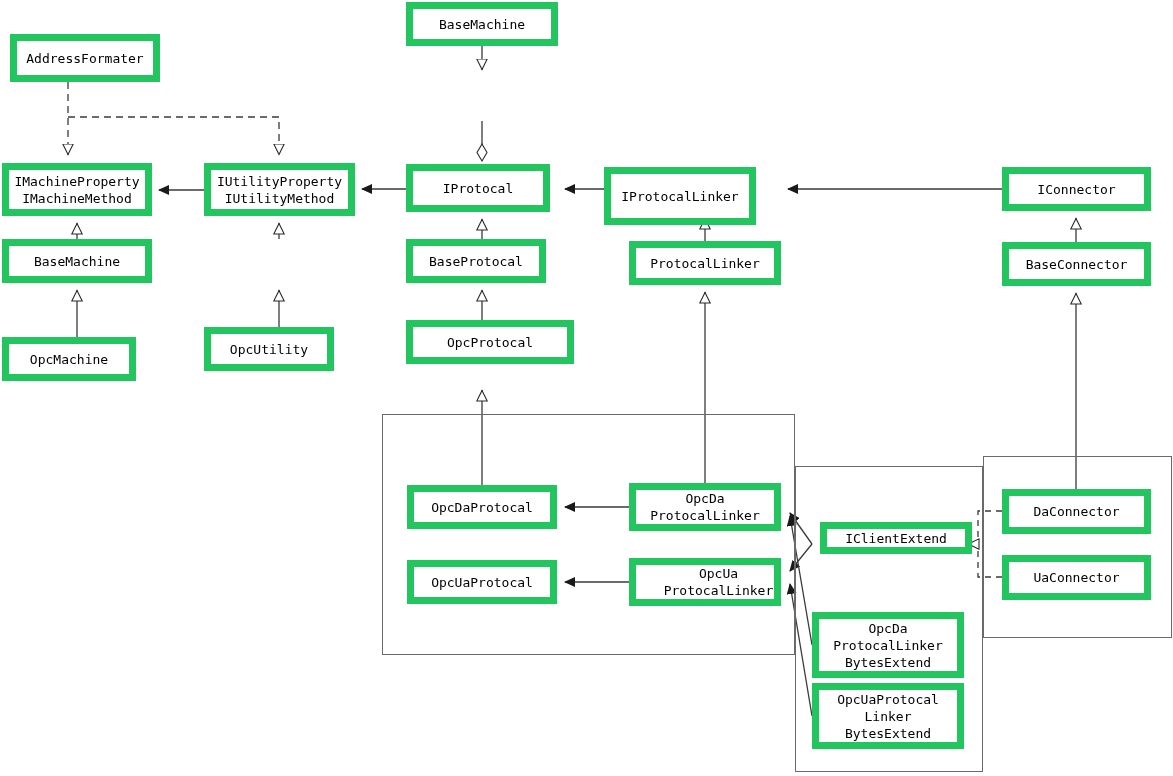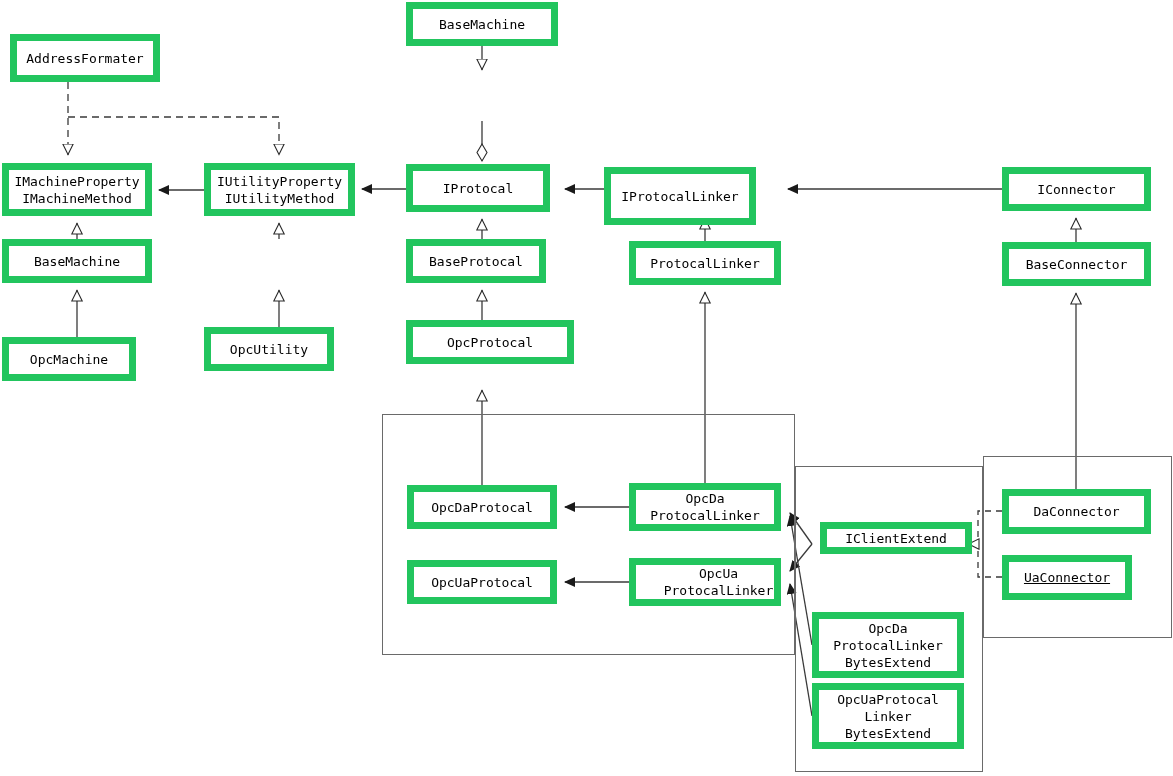--- a/index.html
+++ b/index.html
@@ -147,15 +147,15 @@
   <div class="node" style="left:812px;top:612px;width:152px;height:66px;">OpcDa
 ProtocalLinker
 BytesExtend</div>
 
   <div class="node" style="left:812px;top:683px;width:152px;height:66px;">OpcUaProtocal
 Linker
 BytesExtend</div>
 
   <div class="node" style="left:1002px;top:489px;width:149px;height:45px;">DaConnector</div>
 
-  <div class="node" style="left:1002px;top:555px;width:130px;height:45px;text-decoration:underline;">UaConnector</div>
+  <div class="node" style="left:1002px;top:555px;width:149px;height:45px;">UaConnector</div>
 
 </div>
 
 </body></html>

